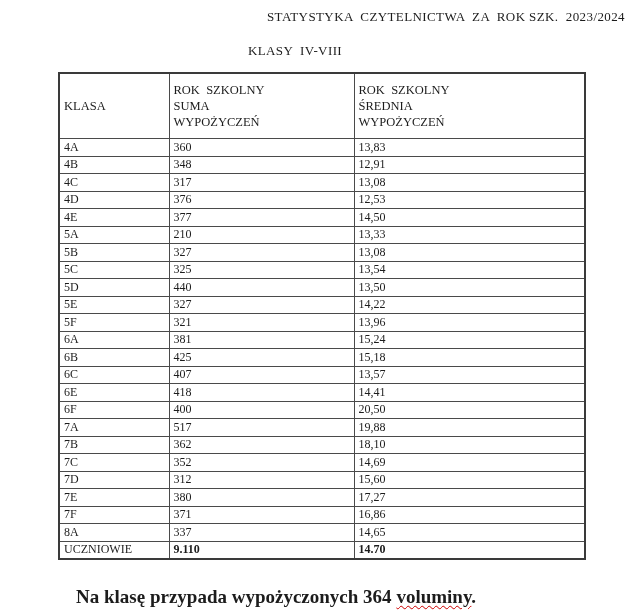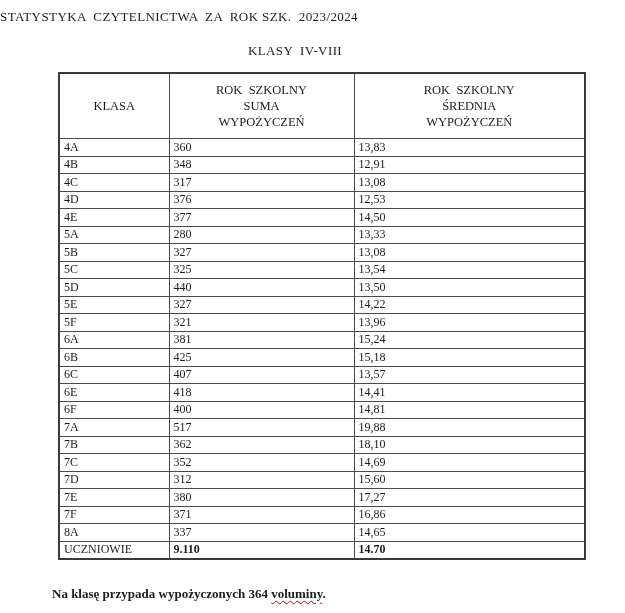--- a/index.html
+++ b/index.html
@@ -7,21 +7,21 @@
     width: 625px; height: 613px;
     background: #ffffff;
     font-family: "Liberation Serif", serif;
     color: #1c1c1c;
     position: relative;
     overflow: hidden;
   }
   .title {
     position: absolute;
     top: 9px; left: 0; width: 625px;
-    text-align: left;
+    text-align: right;
     font-size: 13px;
     letter-spacing: 0.4px;
     white-space: pre;
   }
   .subtitle {
     position: absolute;
     top: 43px; left: 0; width: 590px;
     text-align: center;
     font-size: 13px;
     letter-spacing: 0.4px;
@@ -36,40 +36,40 @@
     font-size: 12px;
     border: 2px solid #3a3a3a;
   }
   table.stats th, table.stats td {
     border: 1px solid #4a4a4a;
     padding: 0 4px;
     font-weight: normal;
   }
   table.stats th {
     height: 64px;
-    text-align: center;
+    text-align: left;
     vertical-align: middle;
     white-space: pre-wrap;
     line-height: 16px;
     font-size: 12.5px;
   }
   table.stats td {
     height: 14.5px;
     line-height: 13px;
     padding-top: 1px;
     padding-bottom: 1px;
     text-align: left;
     overflow: hidden;
   }
   table.stats td.num { text-align: left; }
   table.stats td.bold { font-weight: bold; font-family: Liberation Serif, serif; }
   .footer-note {
     position: absolute;
-    top: 586px; left: 52px;
-    font-size: 13px;
+    top: 586px; left: 76px;
+    font-size: 19px;
     font-weight: bold;
     white-space: pre;
   }
   .misspelled {
     text-decoration-line: underline;
     text-decoration-style: wavy;
     text-decoration-color: #cc0000;
     text-decoration-thickness: 1px;
     text-underline-offset: 2px;
   }
@@ -118,21 +118,21 @@
         <td class="num">376</td>
         <td class="num">12,53</td>
       </tr>
       <tr>
         <td>4E</td>
         <td class="num">377</td>
         <td class="num">14,50</td>
       </tr>
       <tr>
         <td>5A</td>
-        <td class="num">280</td>
+        <td class="num">210</td>
         <td class="num">13,33</td>
       </tr>
       <tr>
         <td>5B</td>
         <td class="num">327</td>
         <td class="num">13,08</td>
       </tr>
       <tr>
         <td>5C</td>
         <td class="num">325</td>
@@ -169,21 +169,21 @@
         <td class="num">13,57</td>
       </tr>
       <tr>
         <td>6E</td>
         <td class="num">418</td>
         <td class="num">14,41</td>
       </tr>
       <tr>
         <td>6F</td>
         <td class="num">400</td>
-        <td class="num">14,81</td>
+        <td class="num">20,50</td>
       </tr>
       <tr>
         <td>7A</td>
         <td class="num">517</td>
         <td class="num">19,88</td>
       </tr>
       <tr>
         <td>7B</td>
         <td class="num">362</td>
         <td class="num">18,10</td>

